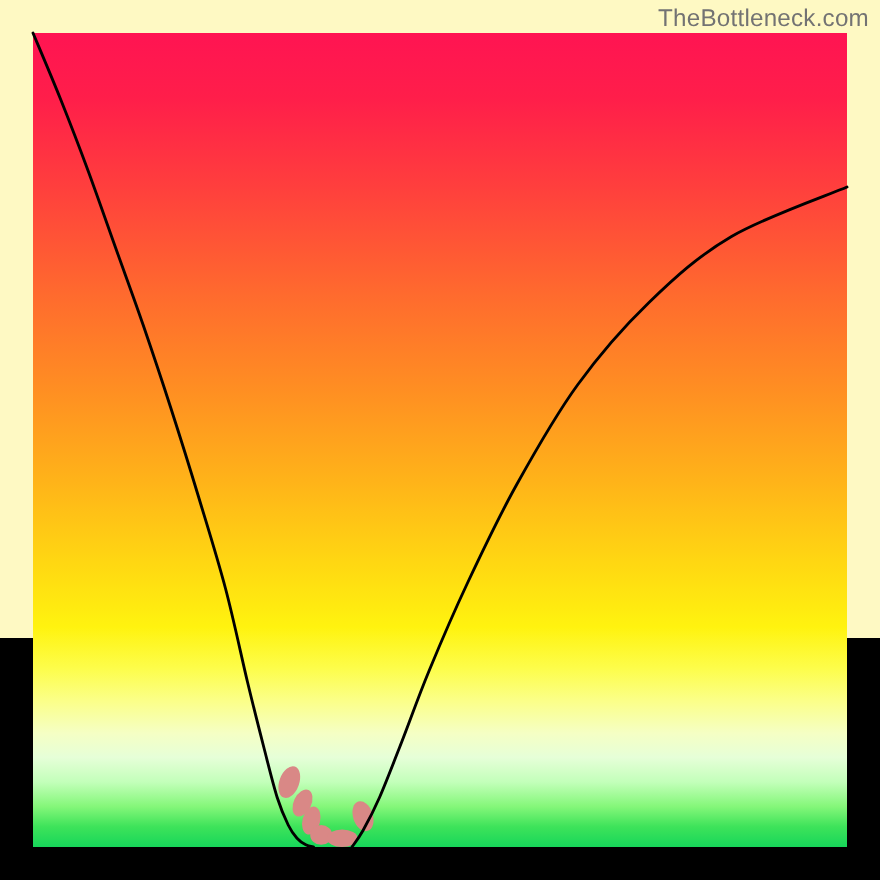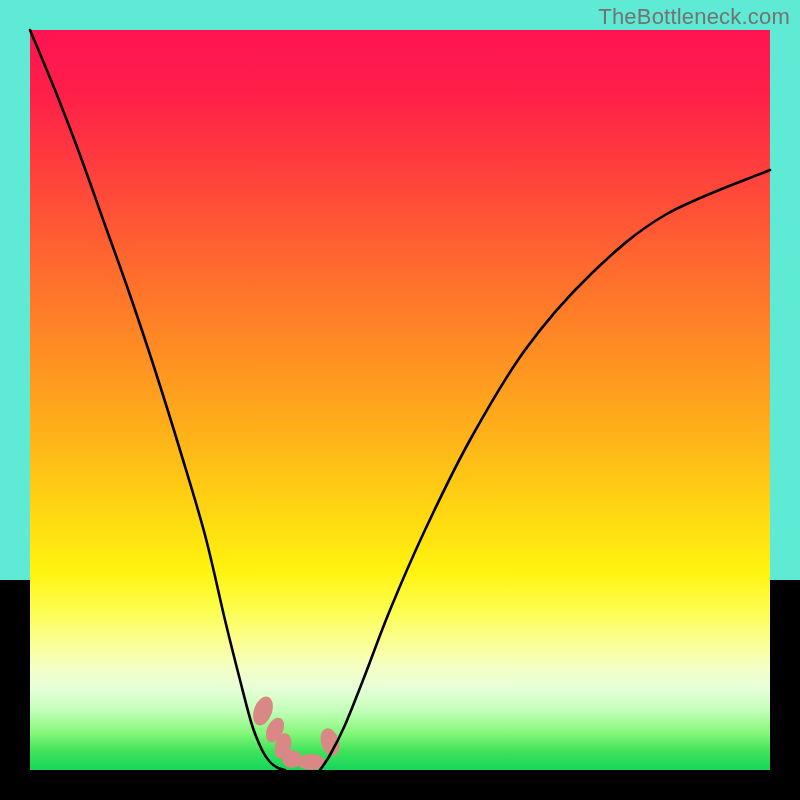--- a/index.html
+++ b/index.html
@@ -10,21 +10,21 @@
     background: #000;
     font-family: Arial, Helvetica, sans-serif;
     overflow: hidden;
   }
   .frame {
     position: absolute;
     left: 0;
     top: 0;
     width: 800px;
     height: 580px;
-    background: #5eead4;
+    background: #fef9c3;
   }
   .plot {
     position: absolute;
     left: 30px;
     top: 30px;
     width: 740px;
     height: 740px;
     
     background: linear-gradient(
       to bottom,

